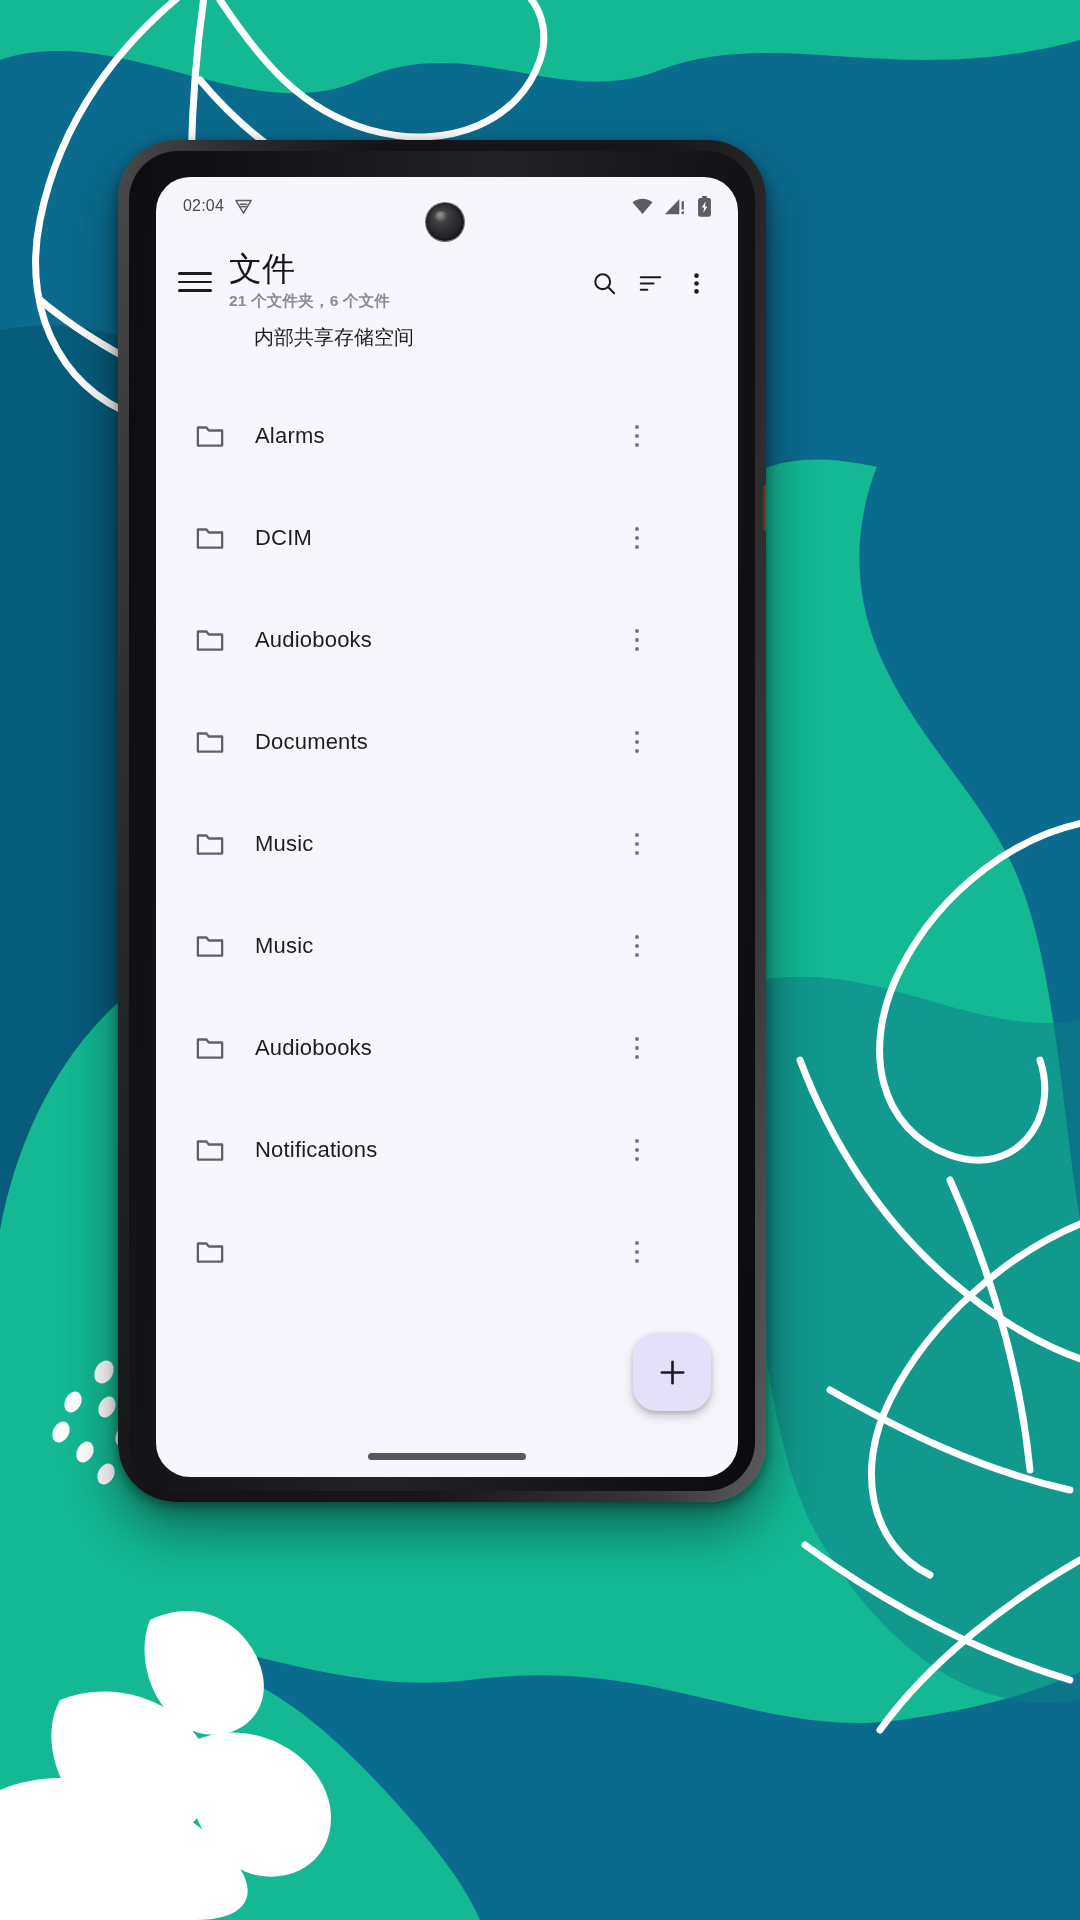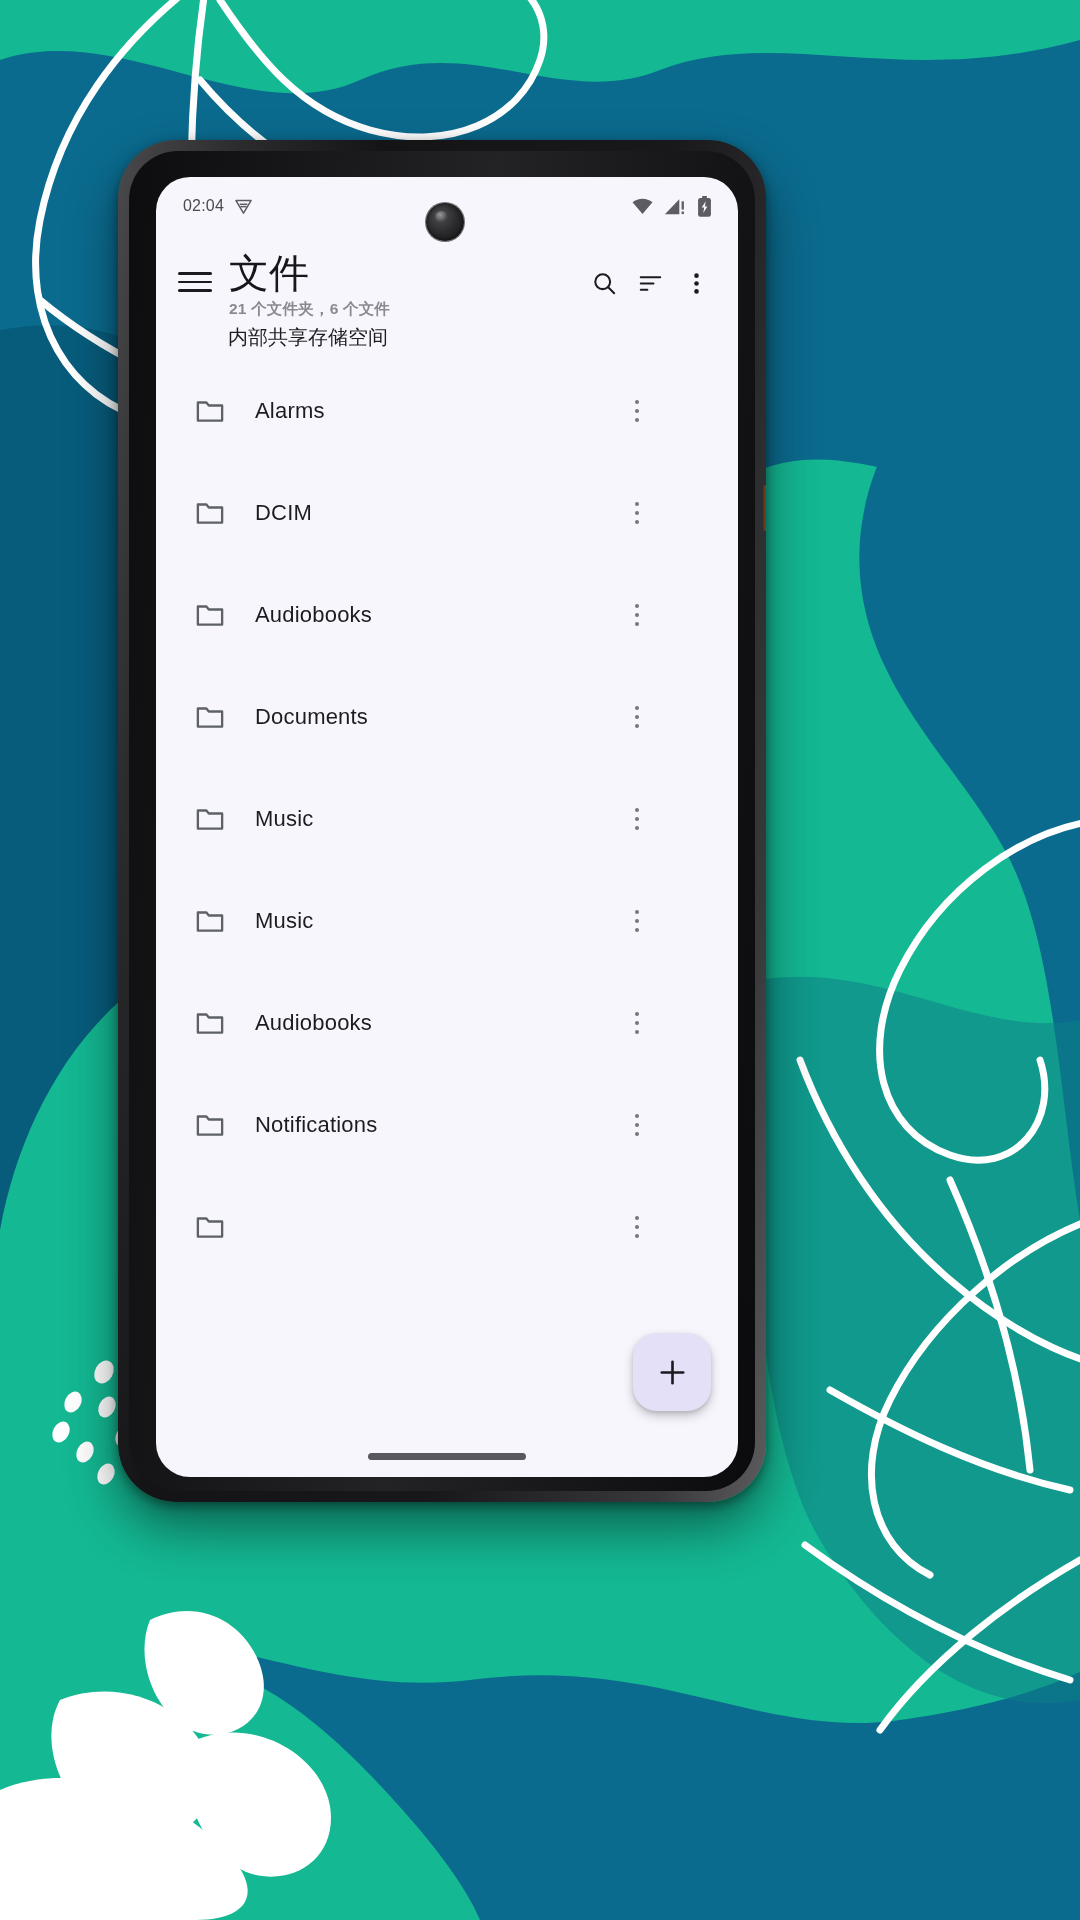--- a/index.html
+++ b/index.html
@@ -68,33 +68,33 @@
   #sb-right { display:flex; align-items:center; gap:9px; }
 
   
   #appbar {
     position:absolute; left:0; top:58px; width:582px; height:92px;
     display:flex; align-items:flex-start; padding:14px 22px 0 22px;
   }
   #hamburger { width:34px; height:34px; margin-top:16px; display:flex; flex-direction:column; justify-content:center; gap:6px; cursor:pointer; }
   #hamburger span { display:block; height:2.4px; background:#1b1b1f; border-radius:2px; }
   #titlewrap { margin-left:17px; flex:1; padding-top:2px; }
-  #app-title { font-size:40px; color:#17171b; line-height:1.12; font-weight:400; }
+  #app-title { font-size:33px; color:#17171b; line-height:1.12; font-weight:400; }
   #app-subtitle { font-size:15.5px; color:#8a8a92; margin-top:3px; letter-spacing:.2px;font-weight:bold; }
   .bar-action { width:40px; height:40px; display:flex; align-items:center; justify-content:center; margin-top:14px; cursor:pointer; }
   #act-row { display:flex; align-items:flex-start; gap:6px; }
 
   
   #section-header {
     position:absolute; left:0; top:147px; width:582px;
-    padding:0 0 0 72px; font-size:20px; color:#1c1c20;
-  }
-
-  
-  #list { position:absolute; left:0; top:183px; width:522px; bottom:0; }
+    padding:0 0 0 98px; font-size:20px; color:#1c1c20;
+  }
+
+  
+  #list { position:absolute; left:0; top:208px; width:522px; bottom:0; }
   .row {
     height:102px; display:flex; align-items:center;
     padding:0 24px 0 38px; cursor:pointer;
   }
   .folder-ico { width:32px; height:32px; flex:none; }
   .row-label { margin-left:29px; font-size:22px; color:#1d1d21; flex:1; letter-spacing:.2px; }
   .kebab { width:34px; height:34px; display:flex; flex-direction:column; align-items:center; justify-content:center; gap:4.5px; flex:none; cursor:pointer; }
   .kebab i { width:4.6px; height:4.6px; border-radius:50%; background:#76767e; display:block; }
 
   

